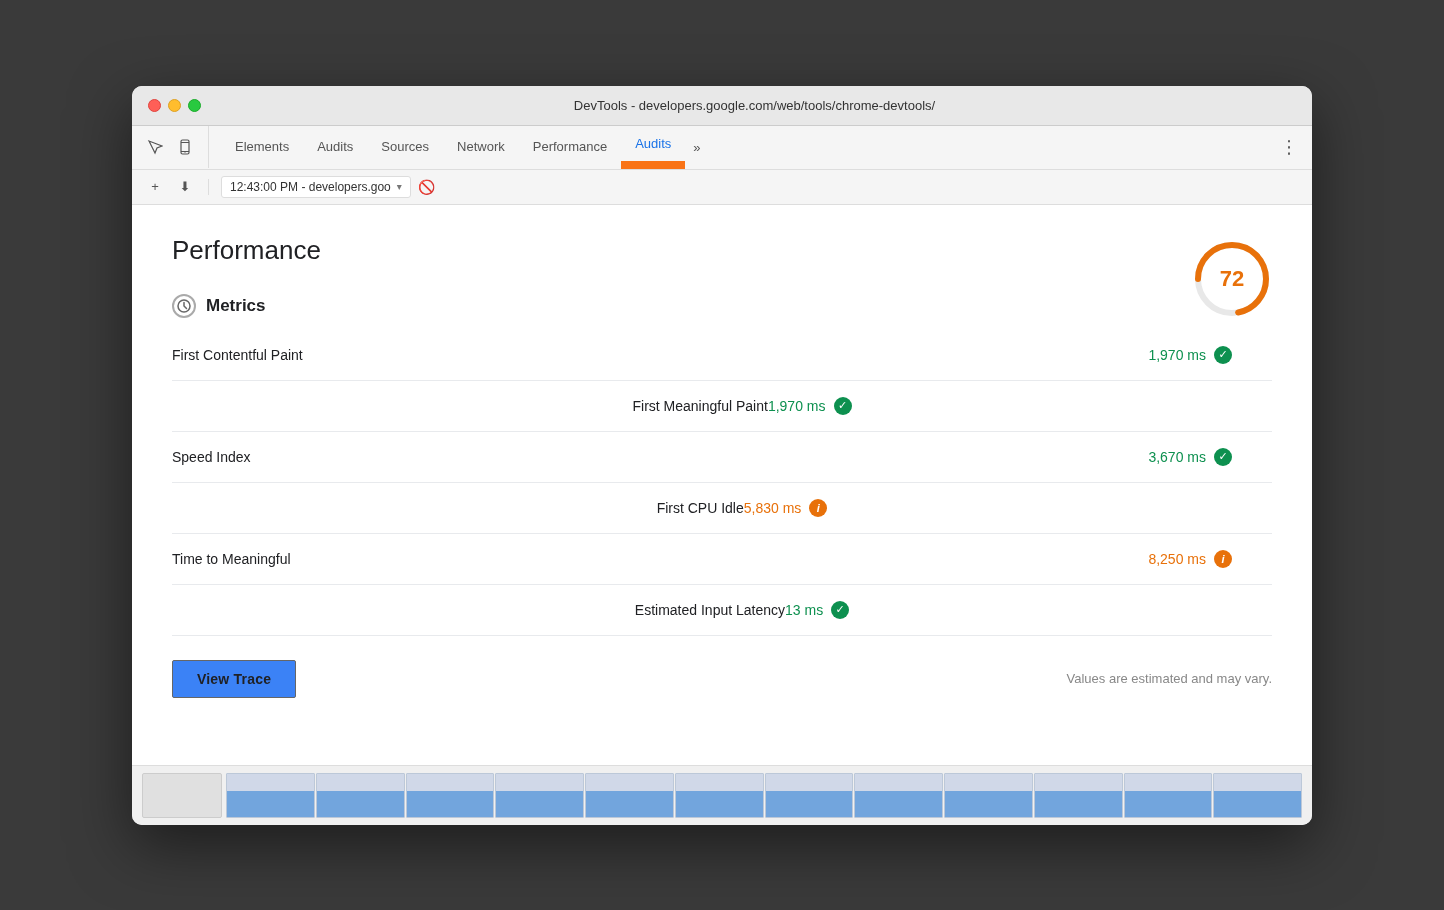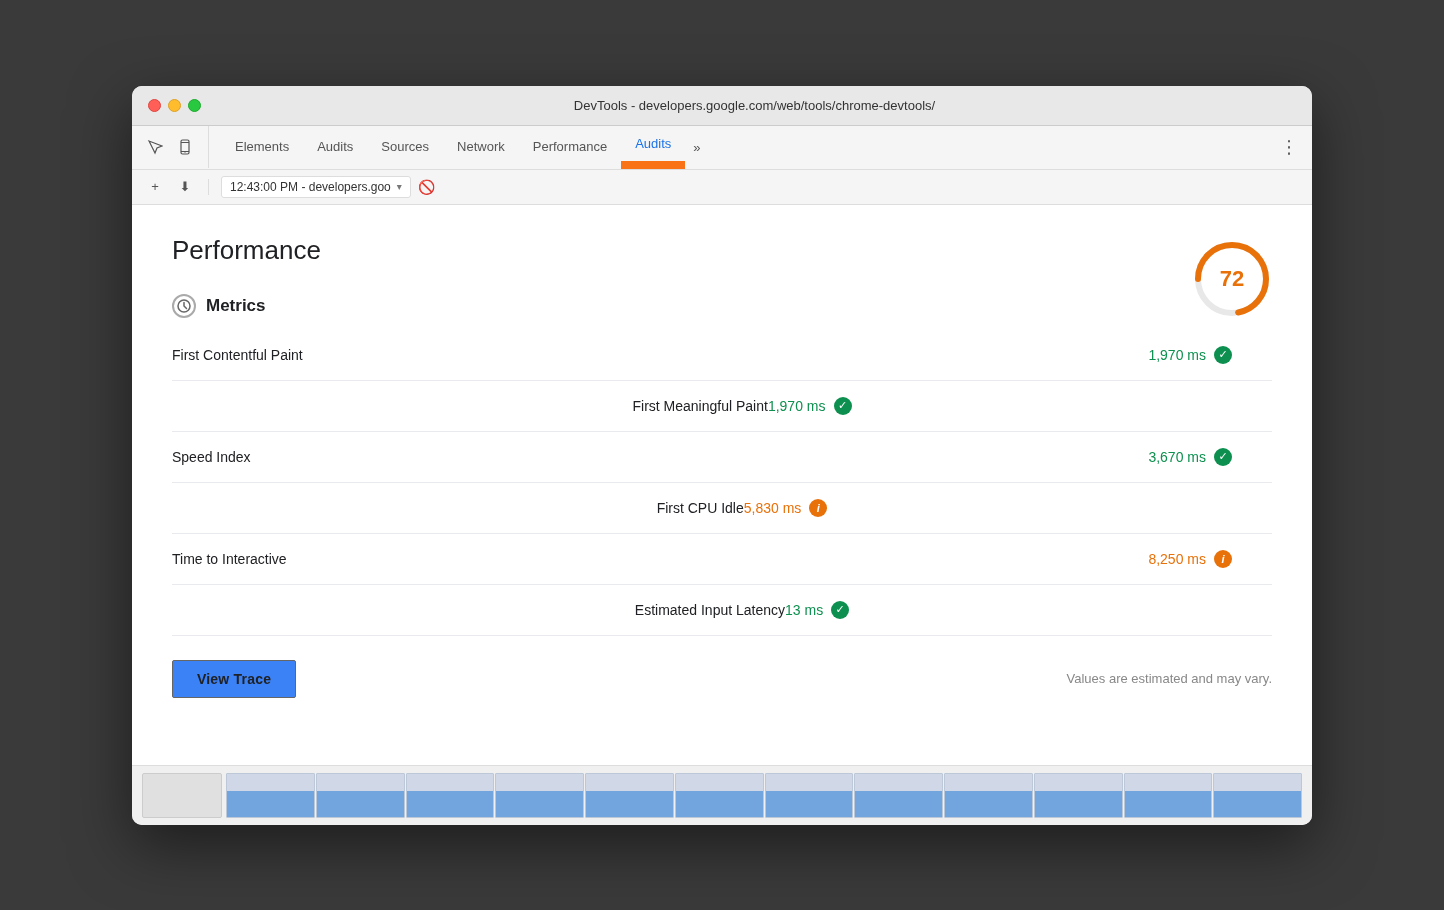--- a/index.html
+++ b/index.html
@@ -524,21 +524,21 @@
 
       <div class="metric-row right-col">
         <span class="metric-label">First CPU Idle</span>
         <div class="metric-value-wrapper">
           <span class="metric-value orange">5,830 ms</span>
           <div class="metric-icon orange-icon" style="font-style:italic;font-weight:bold;font-size:11px;">i</div>
         </div>
       </div>
 
       <div class="metric-row">
-        <span class="metric-label">Time to Interactive</span>
+        <span class="metric-label">Time to Meaningful</span>
         <div class="metric-value-wrapper">
           <span class="metric-value orange">8,250 ms</span>
           <div class="metric-icon orange-icon" style="font-style:italic;font-weight:bold;font-size:11px;">i</div>
         </div>
       </div>
 
       <div class="metric-row right-col">
         <span class="metric-label">Estimated Input Latency</span>
         <div class="metric-value-wrapper">
           <span class="metric-value green">13 ms</span>

